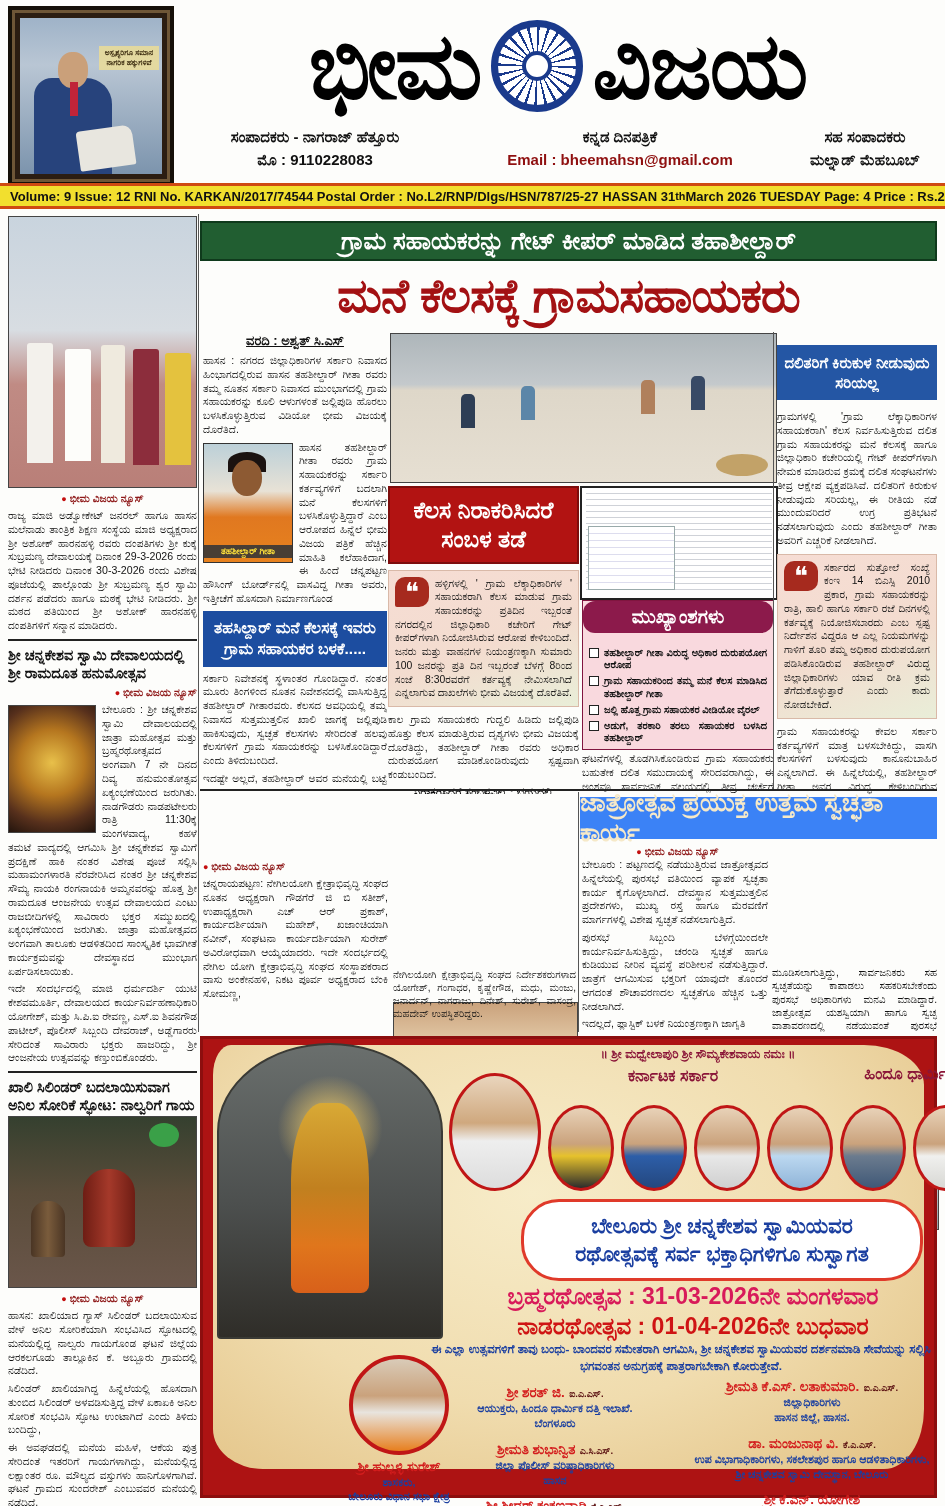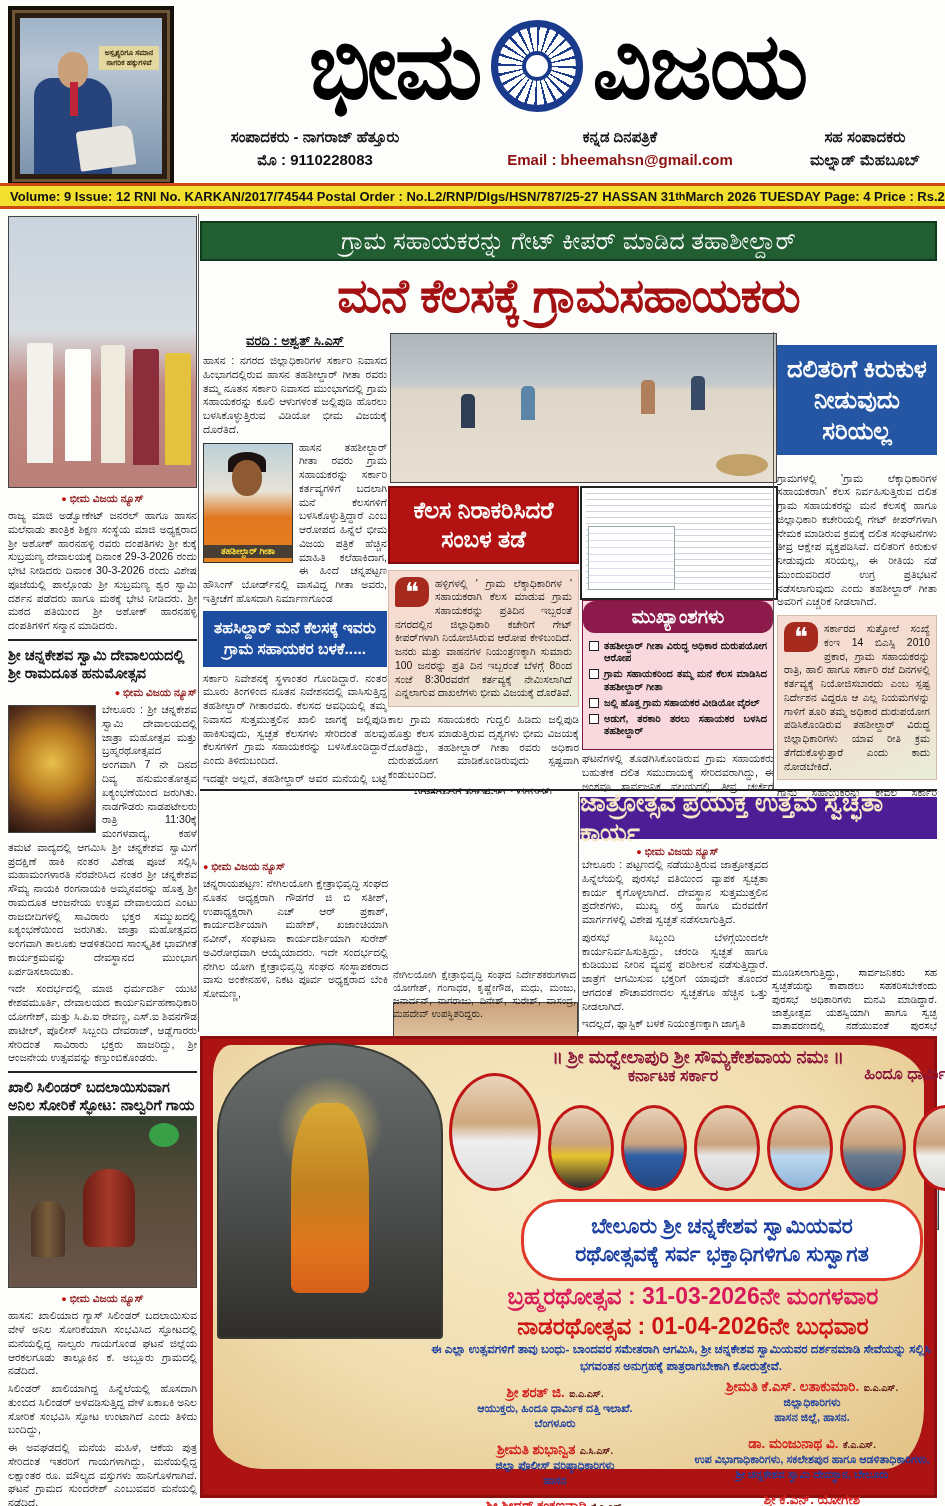--- a/index.html
+++ b/index.html
@@ -25,21 +25,21 @@
   #title{left:170px;top:6px;width:775px;height:120px;display:flex;align-items:center;justify-content:center;gap:10px;}
   #title .tword{font-size:92px;font-weight:900;letter-spacing:-2px;color:#000;line-height:1;}
   #chakra{width:78px;height:78px;border-radius:50%;border:7px solid #1a3a8c;background:repeating-conic-gradient(#1a3a8c 0deg 4deg,#ffffff 4deg 15deg);position:relative;flex:0 0 auto;}
   #chakra .hub{position:absolute;left:50%;top:50%;width:22px;height:22px;transform:translate(-50%,-50%);background:#fff;border:4px solid #1a3a8c;border-radius:50%;}
   .mh-sub{font-size:15px;font-weight:bold;color:#111;text-align:center;line-height:1.5;}
   .mh-red{color:#8f1010;}
   #infobar{left:0;top:183px;width:945px;height:26px;background:#f2df2e;border-top:3px solid #cf4a12;border-bottom:3px solid #cf4a12;
            display:flex;align-items:center;padding:0 10px;box-sizing:border-box;font-size:13px;font-weight:bold;color:#111;white-space:nowrap;}
   
   #kicker{left:200px;top:221px;width:737px;height:40px;background:#215e31;border:2px solid #0f3a1c;color:#fff;
-          display:flex;align-items:center;justify-content:center;font-size:24px;font-weight:normal;box-sizing:border-box;}
+          display:flex;align-items:center;justify-content:center;font-size:24px;font-weight:bold;box-sizing:border-box;}
   #mainhead{left:200px;top:263px;width:737px;height:66px;display:flex;align-items:center;justify-content:center;
             font-size:47px;font-weight:900;color:#a31113;letter-spacing:-1px;}
   #reporter{font-size:13px;font-weight:bold;text-align:center;text-decoration:underline;margin:0 0 5px 0;}
   #midcol{left:203px;top:333px;width:184px;height:458px;overflow:hidden;}
   #portrait{float:left;width:88px;height:118px;margin:2px 6px 2px 0;background:linear-gradient(180deg,#bcd0d8 0%,#e8e2d6 40%,#e07820 62%,#e8821e 100%);border:1px solid #333;position:relative;text-decoration:underline;}
   #portrait .face{position:absolute;left:28px;top:16px;width:30px;height:36px;background:#8d5a33;border-radius:48%;}
   #portrait .hair{position:absolute;left:24px;top:8px;width:38px;height:20px;background:#1a1210;border-radius:50% 50% 0 0;}
   #portrait .pcap{position:absolute;left:0;right:0;bottom:4px;text-align:center;font-size:9px;font-weight:bold;color:#ffe13a;background:rgba(20,40,60,.75);padding:1px 0;}
   #bluebox{clear:both;background:#1c4da0;color:#fff;font-size:15.5px;font-weight:bold;text-align:center;padding:7px 4px;line-height:1.35;margin:5px 0;}
   #conphoto{left:390px;top:333px;width:385px;height:148px;}
@@ -48,34 +48,34 @@
   #centercol{left:388px;top:486px;width:191px;height:308px;overflow:hidden;}
   #redbox{background:#b21312;color:#fff;font-size:23px;font-weight:bold;text-align:center;line-height:1.25;padding:8px 18px;border:2px solid #7d0d0c;}
   .quote{position:relative;background:linear-gradient(160deg,#f6ddd4 0%,#f3dccf 55%,#e9eed8 100%);border:1px solid #d9b9a8;padding:6px 6px 6px 6px;margin:6px 0;font-size:10.4px;line-height:1.32;text-align:justify;}
   .qmark{float:left;width:34px;height:30px;background:#a62a1e;border-radius:10px 10px 10px 2px;color:#fff;font-size:26px;line-height:30px;text-align:center;margin:0 6px 2px 0;font-family:"DejaVu Serif",serif;}
   .subhead{font-size:11.5px;font-weight:bold;text-align:center;text-decoration:underline;margin:4px 0;}
   #docimg{left:580px;top:486px;width:194px;height:110px;background:#fff;border:2px solid #222;
           background-image:repeating-linear-gradient(180deg,#fff 0 5px,#cfd2d8 5px 6px);box-shadow:inset 0 0 0 4px #fff;}
   #docimg .tbl{position:absolute;left:6px;top:38px;width:85px;bottom:8px;border:1px solid #9aa;background:repeating-linear-gradient(180deg,#fff 0 6px,#dde 6px 7px),repeating-linear-gradient(90deg,#fff 0 20px,#dde 20px 21px);}
   #hibox{left:582px;top:600px;width:190px;height:148px;border:1px solid #80153f;background:#f9d9de;}
   #hibox .hd{background:#8c1a4b;color:#fff;font-size:19px;font-weight:bold;text-align:center;padding:5px 0;border-radius:12px;}
-  #hibox ul{margin:7px 6px;padding:0;list-style:none;}
+  #hibox ul{margin:14px 6px;padding:0;list-style:none;}
   #hibox li{font-size:9.8px;font-weight:bold;line-height:1.25;margin:0 0 4px 0;padding-left:15px;position:relative;text-align:justify;}
   #hibox li .cb{position:absolute;left:0;top:1px;width:8px;height:8px;border:1.5px solid #222;background:#fff;}
   #afterhi{left:582px;top:752px;width:192px;height:42px;overflow:hidden;}
   #rightcol{left:777px;top:345px;width:160px;height:468px;overflow:hidden;}
-  #dalitbox{background:#2456a4;color:#fff;font-size:24px;font-weight:bold;text-align:center;line-height:1.3;padding:8px 2px;margin-bottom:17px;}
+  #dalitbox{background:#2456a4;color:#fff;font-size:15px;font-weight:bold;text-align:center;line-height:1.3;padding:8px 2px;margin-bottom:10px;}
   
   #assochead{left:200px;top:792px;width:378px;height:50px;display:flex;align-items:center;justify-content:center;
              font-size:33px;font-weight:900;color:#0c0c0c;letter-spacing:-1px;border-top:3px solid #222;}
   #assoctext{left:203px;top:856px;width:185px;height:176px;overflow:hidden;}
   #assocphoto{left:393px;top:852px;width:183px;height:112px;background:linear-gradient(180deg,#caa27c 0%,#dfc3a0 30%,#b4876a 100%);}
   #assocphoto .man{position:absolute;width:16px;height:44px;border-radius:6px 6px 0 0;}
   #assoccap{left:393px;top:968px;width:183px;height:64px;font-size:10px;line-height:1.3;text-align:justify;overflow:hidden;}
-  #cleanhead{left:580px;top:797px;width:357px;height:42px;background:#4c1d95;color:#f6e9c8;display:flex;align-items:center;justify-content:center;
+  #cleanhead{left:580px;top:797px;width:357px;height:42px;background:#3b82f6;color:#f6e9c8;display:flex;align-items:center;justify-content:center;
              font-size:25px;font-weight:bold;}
   #cleanby{left:580px;top:841px;width:195px;height:15px;}
   #cleantext{left:582px;top:858px;width:186px;height:172px;overflow:hidden;}
   #cleanphoto{left:772px;top:848px;width:165px;height:116px;background:linear-gradient(180deg,#b9c2cc 0%,#cdd3d8 40%,#9aa0a6 100%);}
   #cleanphoto .truck{position:absolute;left:58px;top:28px;width:54px;height:40px;background:#b07840;border:2px solid #6e4a20;}
   #cleanphoto .bin{position:absolute;left:70px;bottom:10px;width:16px;height:20px;background:#2d7fd0;border-radius:2px;}
   #cleancap{left:772px;top:966px;width:165px;height:66px;font-size:10.2px;line-height:1.3;text-align:justify;overflow:hidden;}
   
   #ad{left:200px;top:1036px;width:737px;height:462px;background:#ad1313;border:3px solid #8c0e0e;box-sizing:border-box;}
   #parch{position:absolute;left:10px;top:6px;right:10px;bottom:26px;background:radial-gradient(ellipse at 45% 35%,#f7ecc9 0%,#f0dcae 55%,#e2c183 100%);
@@ -268,21 +268,21 @@
   <div class="abs" id="cleancap">
     <span>ಮೂಡಿಸಲಾಗುತ್ತಿದ್ದು, ಸಾರ್ವಜನಿಕರು ಸಹ ಸ್ವಚ್ಛತೆಯನ್ನು ಕಾಪಾಡಲು ಸಹಕರಿಸಬೇಕೆಂದು ಪುರಸಭೆ ಅಧಿಕಾರಿಗಳು ಮನವಿ ಮಾಡಿದ್ದಾರೆ.</span> <span>ಜಾತ್ರೋತ್ಸವ ಯಶಸ್ವಿಯಾಗಿ ಹಾಗೂ ಸ್ವಚ್ಛ ವಾತಾವರಣದಲ್ಲಿ ನಡೆಯುವಂತೆ ಪುರಸಭೆ ಮುನ್ನೆಚ್ಚರಿಕಾ ಕ್ರಮಗಳನ್ನು ಕೈಗೊಂಡಿದೆ.</span>
   </div>
 
   <div class="abs" id="ad">
     <div id="parch"></div>
     <div id="adgod">
         <div class="halo"></div>
         <div class="idol"></div>
       </div>
-    <div class="abs admaroon" style="left:330px;top:8px;width:330px;text-align:center;font-size:18px;">॥ ಶ್ರೀ ಮಧ್ವೇಲಾಪುರಿ ಶ್ರೀ ಸೌಮ್ಯಕೇಶವಾಯ ನಮಃ ॥</div>
+    <div class="abs admaroon" style="left:330px;top:8px;width:330px;text-align:center;font-size:12px;">॥ ಶ್ರೀ ಮಧ್ವೇಲಾಪುರಿ ಶ್ರೀ ಸೌಮ್ಯಕೇಶವಾಯ ನಮಃ ॥</div>
     <div class="abs admaroon" style="left:360px;top:28px;width:220px;text-align:center;font-size:16px;">ಕರ್ನಾಟಕ ಸರ್ಕಾರ</div>
     <div class="abs admaroon" style="left:600px;top:26px;width:280px;text-align:center;font-size:16px;">ಹಿಂದೂ ಧಾರ್ಮಿಕ ದತ್ತಿ ಇಲಾಖೆ</div>
     <div id="ovals">
       <span class="oval big"></span>
       <span class="oval" style="background:linear-gradient(180deg,#e8d2b8 0%,#caa27c 45%,#e6c22c 60%,#2c2c2c 100%);"></span>
       <span class="oval" style="background:linear-gradient(180deg,#e8d2b8 0%,#caa27c 45%,#2d5ea8 60%,#24477e 100%);"></span>
       <span class="oval" style="background:linear-gradient(180deg,#e8d2b8 0%,#caa27c 45%,#e8e8e8 60%,#cfcfcf 100%);"></span>
       <span class="oval" style="background:linear-gradient(180deg,#e8d2b8 0%,#caa27c 45%,#bcd8f0 60%,#8fb4d8 100%);"></span>
       <span class="oval"></span>
       <span class="oval" style="background:linear-gradient(180deg,#e8d2b8 0%,#caa27c 45%,#f0f0ee 60%,#d8d8d4 100%);"></span>
@@ -320,15 +320,21 @@
       <div class="offblock">
         <div><span class="offname">ಡಾ. ಮಂಜುನಾಥ ವಿ.</span> <span class="offsuf">ಕೆ.ಎ.ಎಸ್.</span></div>
         <div class="offrole">ಉಪ ವಿಭಾಗಾಧಿಕಾರಿಗಳು, ಸಕಲೇಶಪುರ ಹಾಗೂ ಆಡಳಿತಾಧಿಕಾರಿಗಳು,</div>
         <div class="offrole">ಶ್ರೀ ಚನ್ನಕೇಶವ ಸ್ವಾಮಿ ದೇವಸ್ಥಾನ, ಬೇಲೂರು</div>
       </div>
       <div class="offblock">
         <div><span class="offname">ಶ್ರೀ ಕೆ.ಎನ್. ಯೋಗೇಶ</span></div>
 
       </div>
     </div>
+    <div id="mla">
+      <div class="ring"></div>
+      <div class="nm">ಶ್ರೀ ಹುಲ್ಲಳ್ಳಿ ಸುರೇಶ್</div>
+      <div class="rl">ಶಾಸಕರು,</div>
+      <div class="rl">ಬೇಲೂರು ವಿಧಾನ ಸಭಾ ಕ್ಷೇತ್ರ</div>
+    </div>
   </div>
 
 </div>
 
 </body></html>

